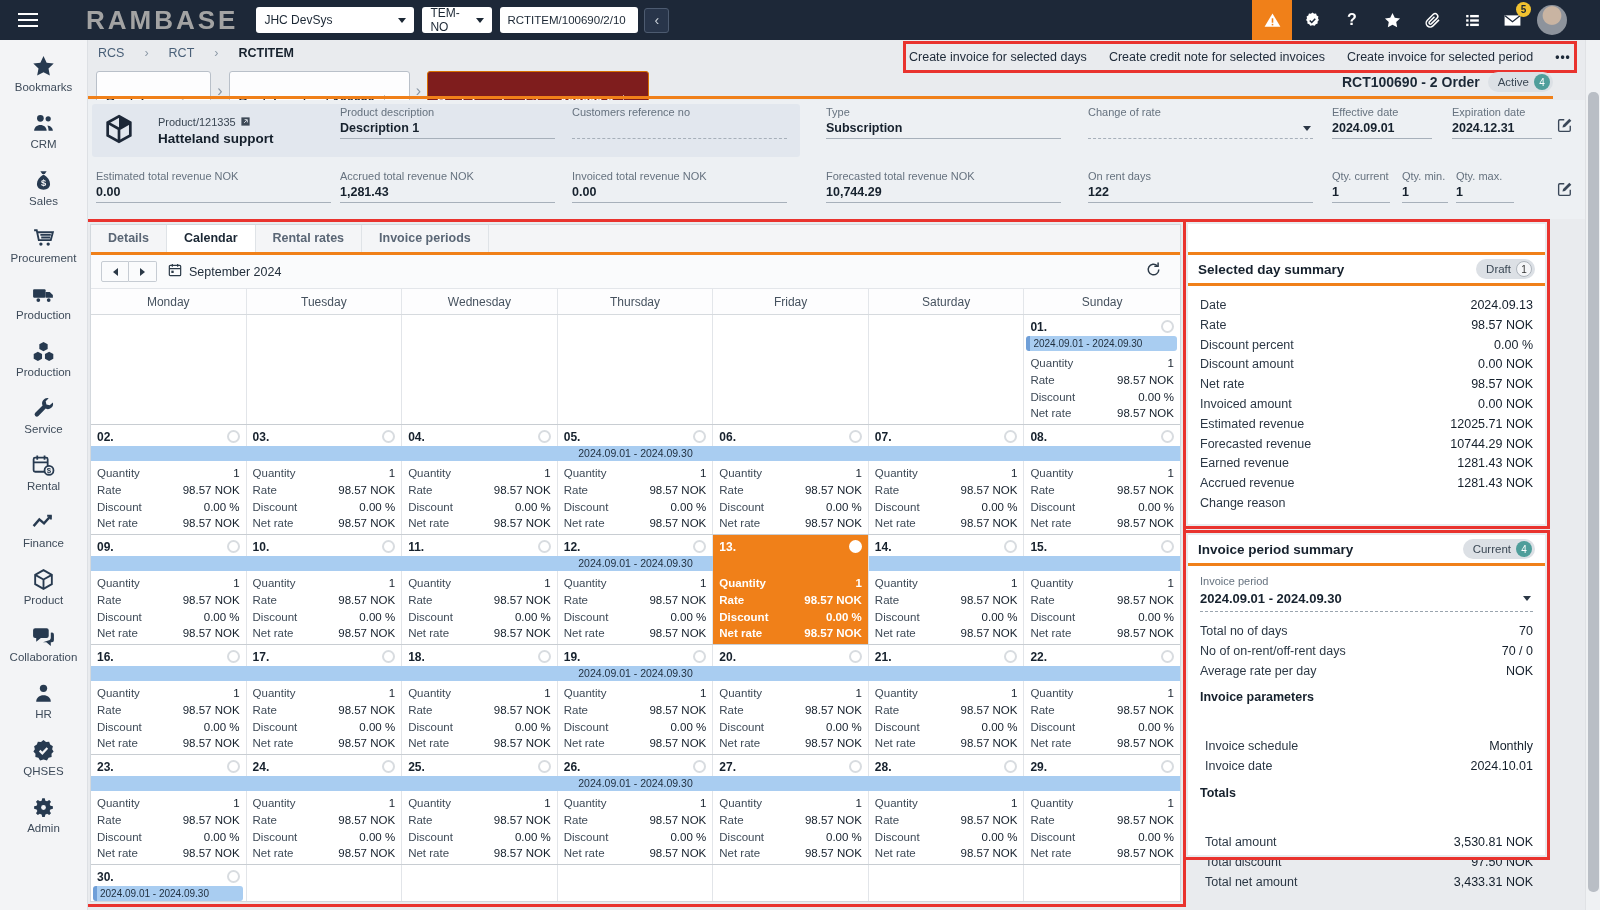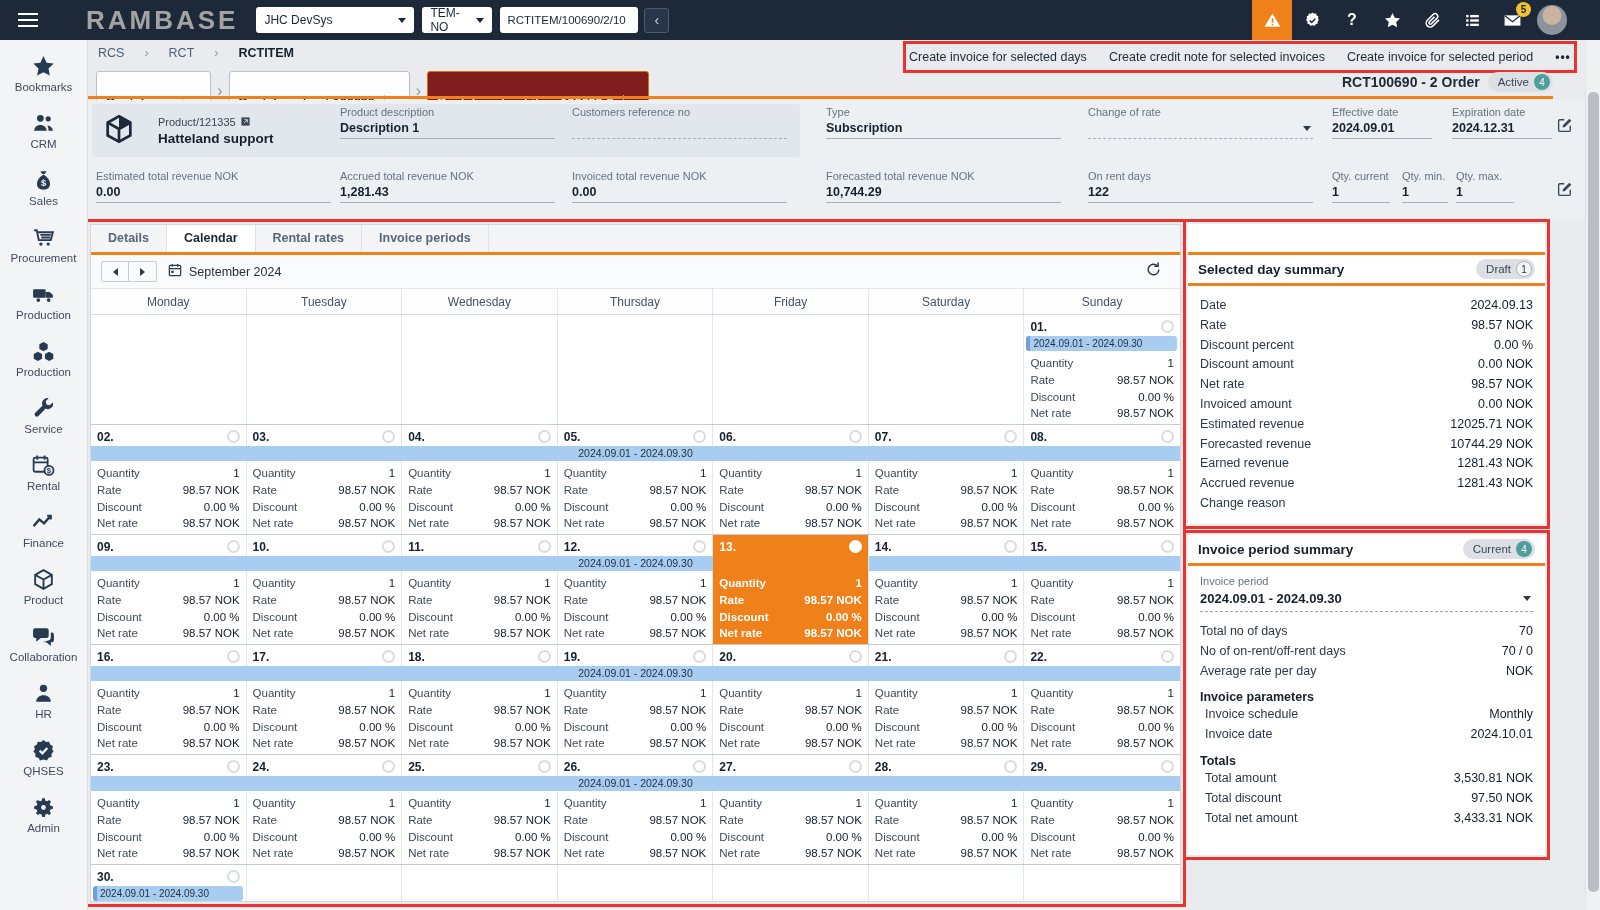--- a/index.html
+++ b/index.html
@@ -157,21 +157,21 @@
   .srow { display:flex; justify-content:space-between; font-size:12.5px; line-height:19.8px; }
   .srow .sl { color:#2C3845; }
   .srow .sv { color:#141F2B; }
   .inv-period { padding:9px 12px 2px 12px; }
   .ip-label { font-size:11px; color:#66727F; }
   .ip-value { display:flex; justify-content:space-between; align-items:center; font-weight:700; font-size:13px;
     color:#16212D; border-bottom:1px dashed #9AA4AE; padding:4px 2px 5px 0; cursor:pointer; }
   .ip-value .caret { width:0; height:0; border-left:4px solid transparent; border-right:4px solid transparent;
     border-top:5px solid #2B3745; }
   .sub-head { font-weight:700; font-size:12.5px; color:#16212D; padding:9px 12px 1px 12px; }
-  .sub-rows { padding:0 12px 0 17px; }
+  .sub-rows { padding:0 12px 0 17px;margin-top:32px; }
 
   
   .vscroll { position:absolute; left:1585px; top:40px; width:15px; height:870px; background:#EFF1F3;
     border-left:1px solid #E0E2E5; z-index:15; }
   .vthumb { position:absolute; left:2px; top:52px; width:11px; height:800px; background:#B9BEC5; border-radius:5px; }
 </style>
 </head>
 <body>
 
 <header class="topbar">

